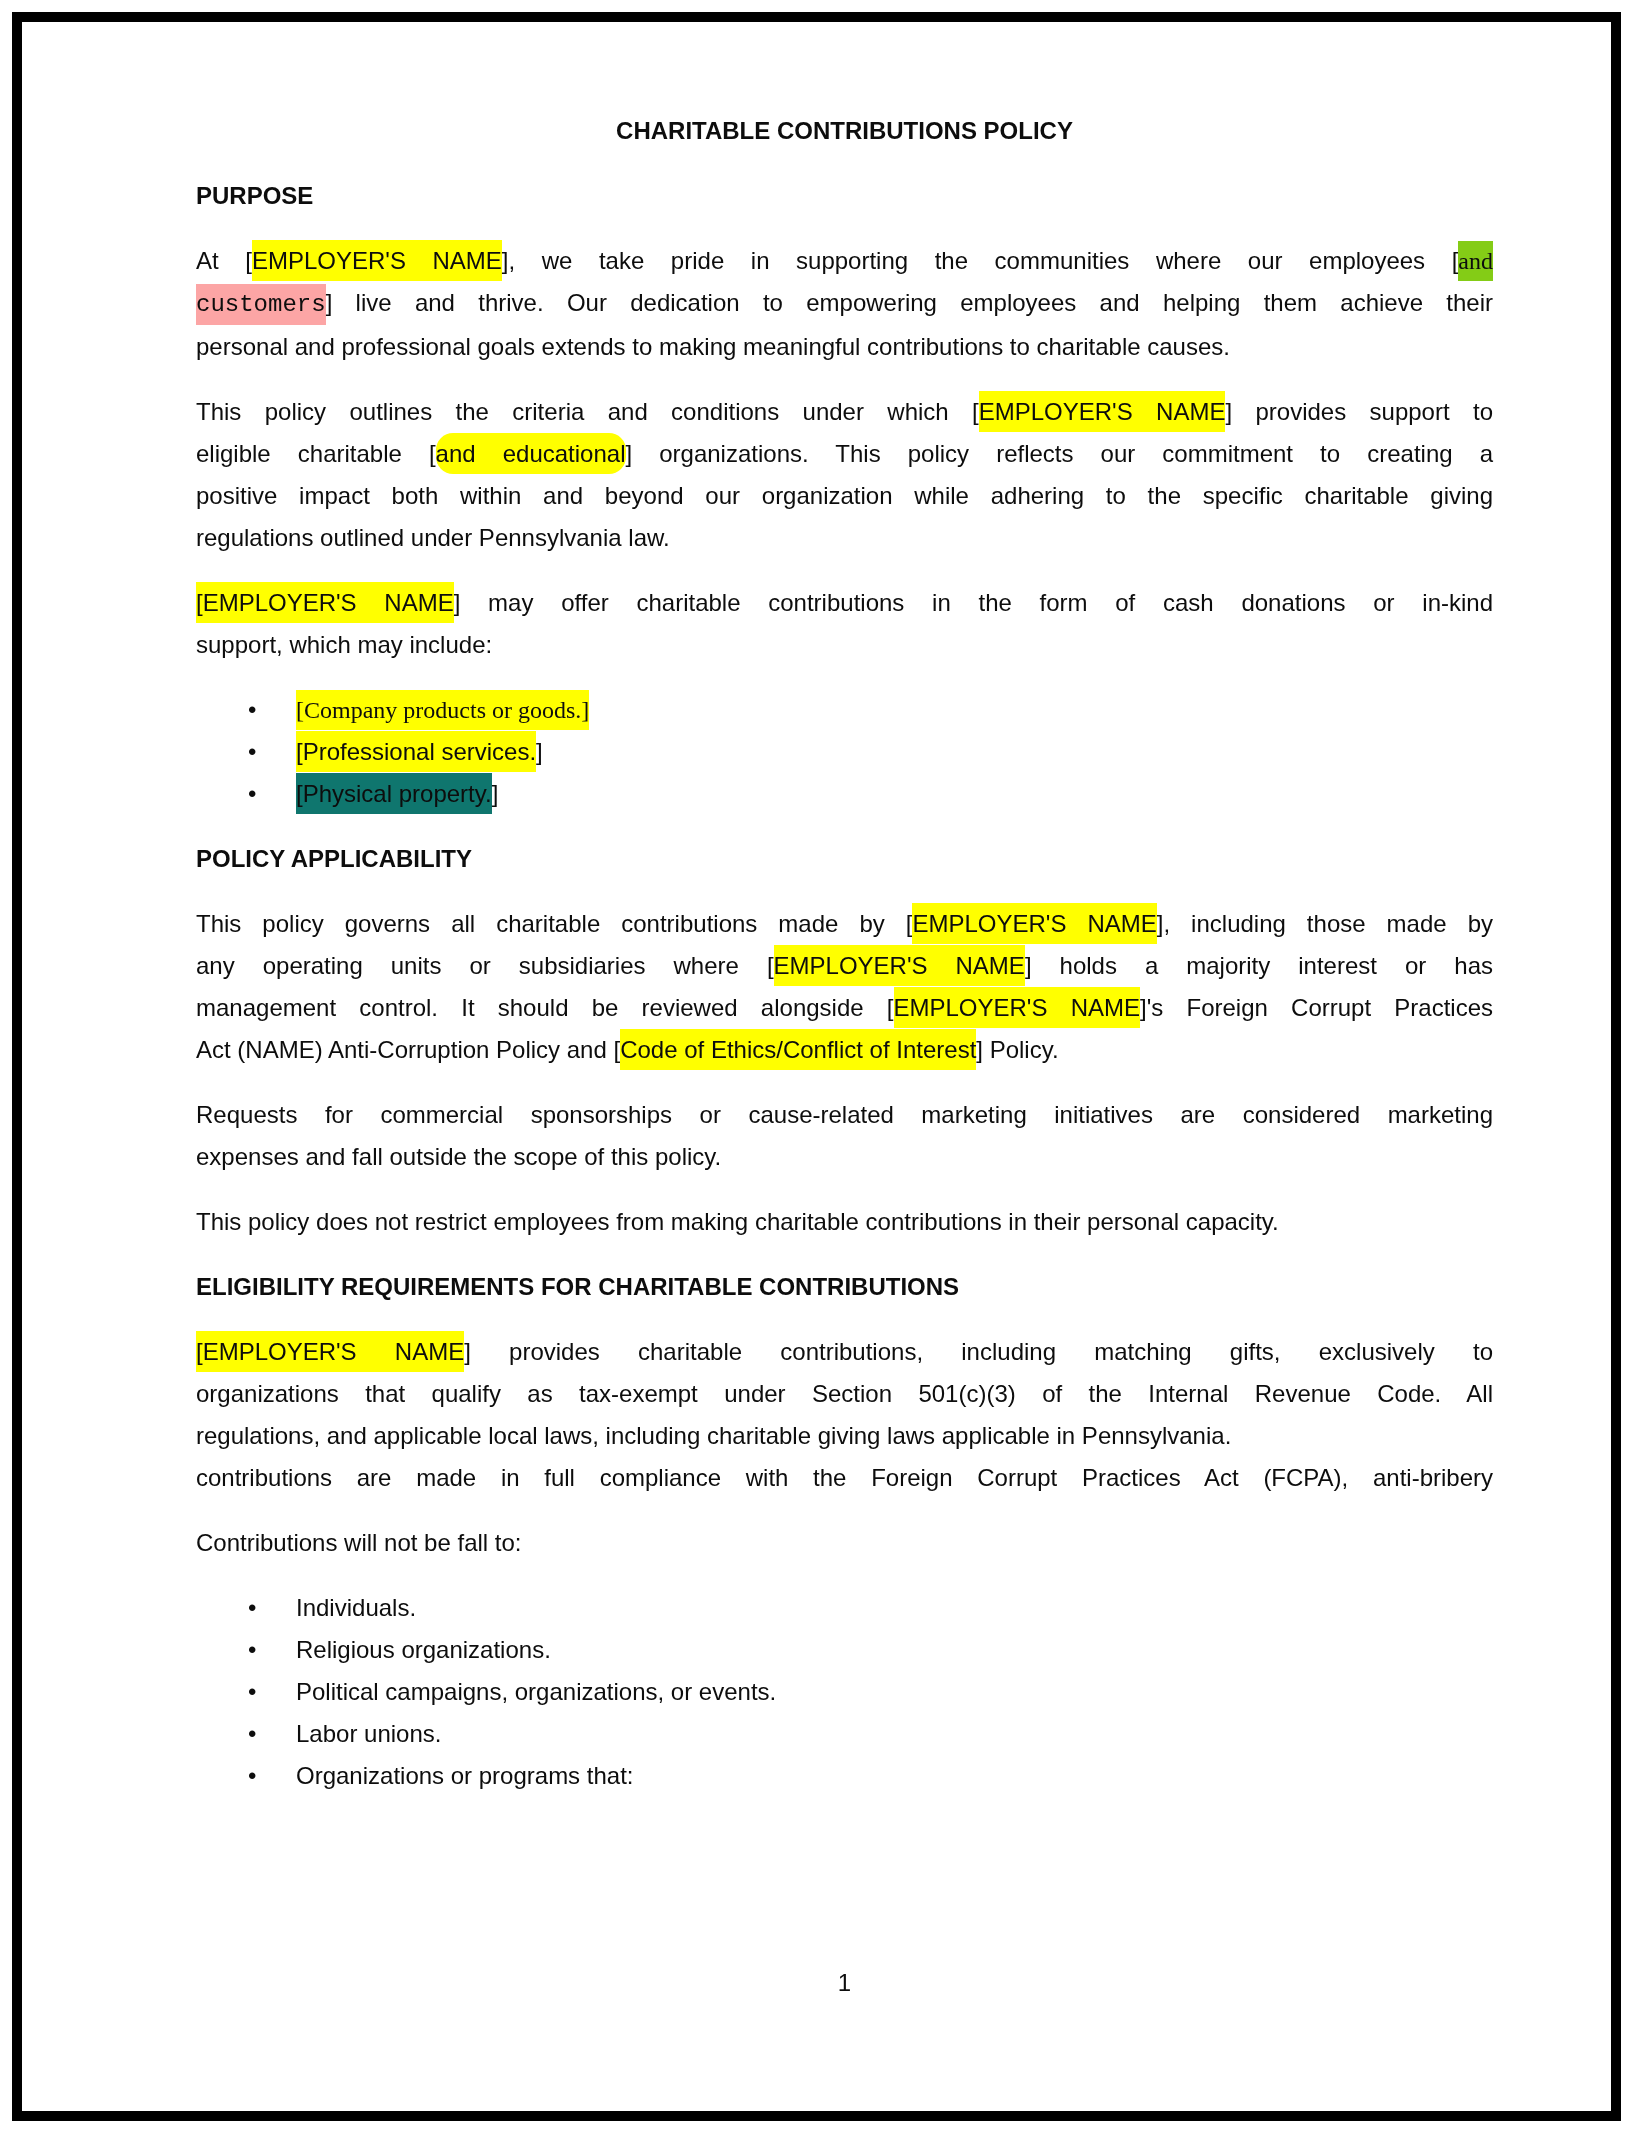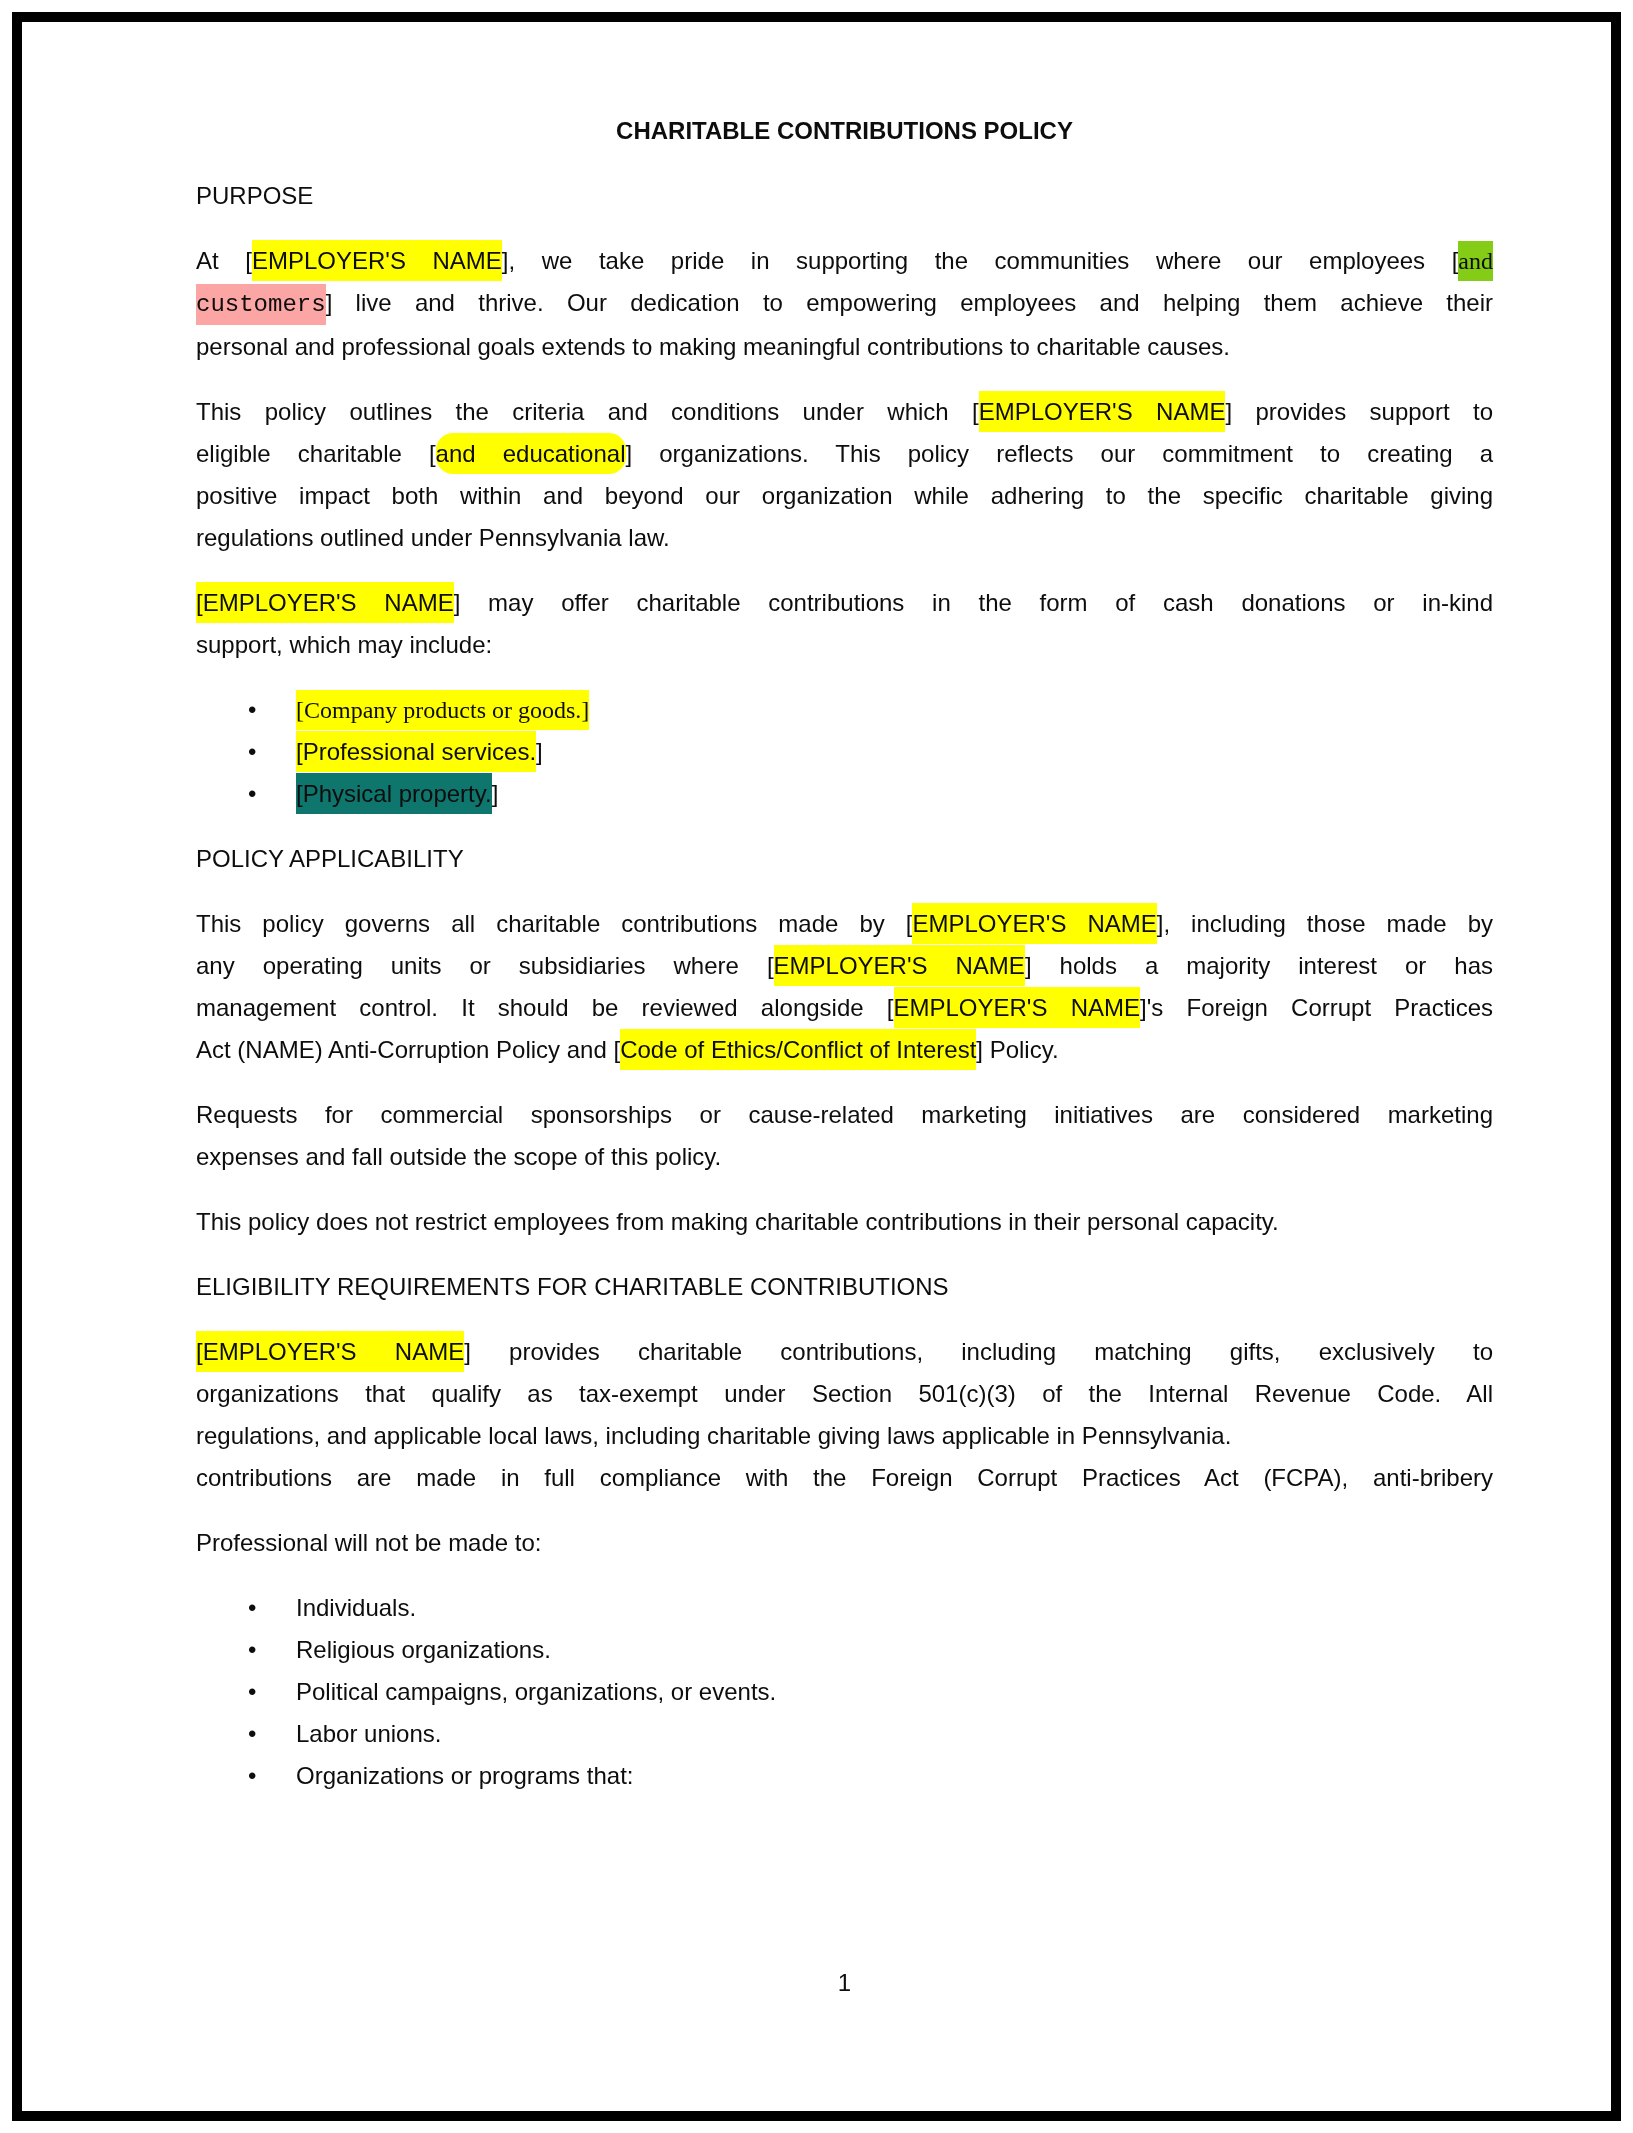--- a/index.html
+++ b/index.html
@@ -31,21 +31,21 @@
     line-height: 42px;
     color: #0d0d0d;
     margin-left: 28px;
   }
   .doc-title {
     text-align: center;
     font-weight: bold;
     margin: 0 0 23px 0;
   }
   .heading {
-    font-weight: normal;
+    font-weight: bold;
     margin: 0 0 23px 0;
   }
   .para {
     margin: 0 0 23px 0;
   }
   .line {
     text-align: justify;
     text-align-last: justify;
   }
   .line.last {
@@ -118,21 +118,21 @@
           <div class="line last"><span>This policy does not restrict employees from making charitable contributions in their personal capacity.</span></div>
         </div>
         <div class="heading">ELIGIBILITY REQUIREMENTS FOR CHARITABLE CONTRIBUTIONS</div>
         <div class="para">
           <div class="line"><span class="hl" style="background: rgb(255, 255, 0);">[EMPLOYER'S NAME</span><span>] provides charitable contributions, including matching gifts, exclusively to</span></div>
           <div class="line"><span>organizations that qualify as tax-exempt under Section 501(c)(3) of the Internal Revenue Code. All</span></div>
           <div class="line last"><span>regulations, and applicable local laws, including charitable giving laws applicable in Pennsylvania.</span></div>
           <div class="line"><span>contributions are made in full compliance with the Foreign Corrupt Practices Act (FCPA), anti-bribery</span></div>
         </div>
         <div class="para">
-          <div class="line last"><span>Professional will not be made to:</span></div>
+          <div class="line last"><span>Contributions will not be fall to:</span></div>
         </div>
         <div class="bullets">
           <div class="bullet-row"><span class="dot">•</span><span>Individuals.</span></div>
           <div class="bullet-row"><span class="dot">•</span><span>Religious organizations.</span></div>
           <div class="bullet-row"><span class="dot">•</span><span>Political campaigns, organizations, or events.</span></div>
           <div class="bullet-row"><span class="dot">•</span><span>Labor unions.</span></div>
           <div class="bullet-row"><span class="dot">•</span><span>Organizations or programs that:</span></div>
         </div>
       </div>
     <div class="footer">1</div>

